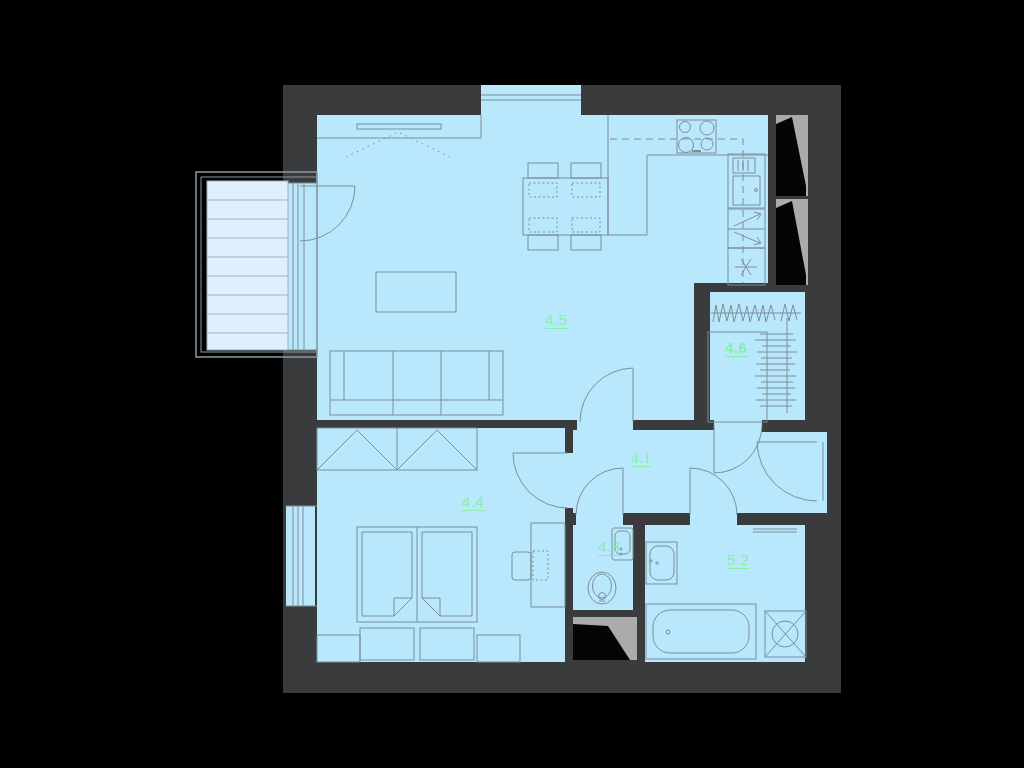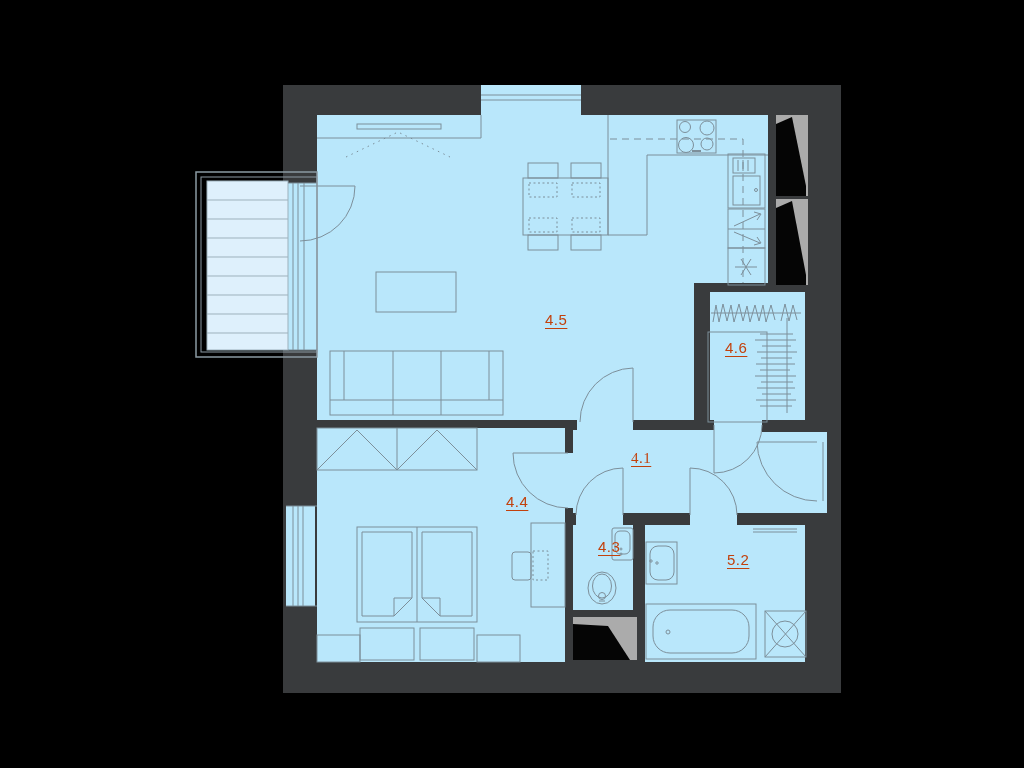--- a/index.html
+++ b/index.html
@@ -1,19 +1,19 @@
 <!DOCTYPE html>
 <html><head>
 <meta charset="utf-8">
 <style>
   html,body{margin:0;padding:0;background:#000;}
   #stage{position:relative;width:1024px;height:768px;background:#000;overflow:hidden;
          font-family:"Liberation Sans", sans-serif;}
   #plan-svg{position:absolute;left:0;top:0;}
-  .room-label{position:absolute;color:#c2410c;font-size:15px;line-height:17px;
+  .room-label{position:absolute;color:#86efac;font-size:15px;line-height:17px;
               letter-spacing:.5px;text-decoration:underline;text-underline-offset:3px;
               font-family:"Liberation Sans", sans-serif;}
 </style>
 </head>
 <body>
 
 <div id="stage">
 <svg id="plan-svg" width="1024" height="768" viewBox="0 0 1024 768">
 
   <rect x="0" y="0" width="1024" height="768" fill="#000000"></rect>
@@ -262,16 +262,16 @@
       <line x1="757" y1="442" x2="817" y2="442"></line>
       <path d="M757,442 A60,60 0 0 0 817,501"></path>
       <line x1="823" y1="442" x2="823" y2="501"></line>
     </g>
   </g>
 </svg>
 
   <div class="room-label" style="left:631px;top:450px;font-family:Liberation Serif, serif;">4.1</div>
   <div class="room-label" style="left:727px;top:551px;">5.2</div>
   <div class="room-label" style="left:578px;top:538px;margin-left:20px;">4.3</div>
-  <div class="room-label" style="left:506px;top:493px;text-align:right;">4.4</div>
+  <div class="room-label" style="left:462px;top:493px;text-align:right;">4.4</div>
   <div class="room-label" style="left:545px;top:311px;">4.5</div>
-  <div class="room-label" style="left:725px;top:339px;">4.6</div>
+  <div class="room-label" style="left:725px;top:339px;font-weight:bold;">4.6</div>
 </div>
 
 </body></html>

